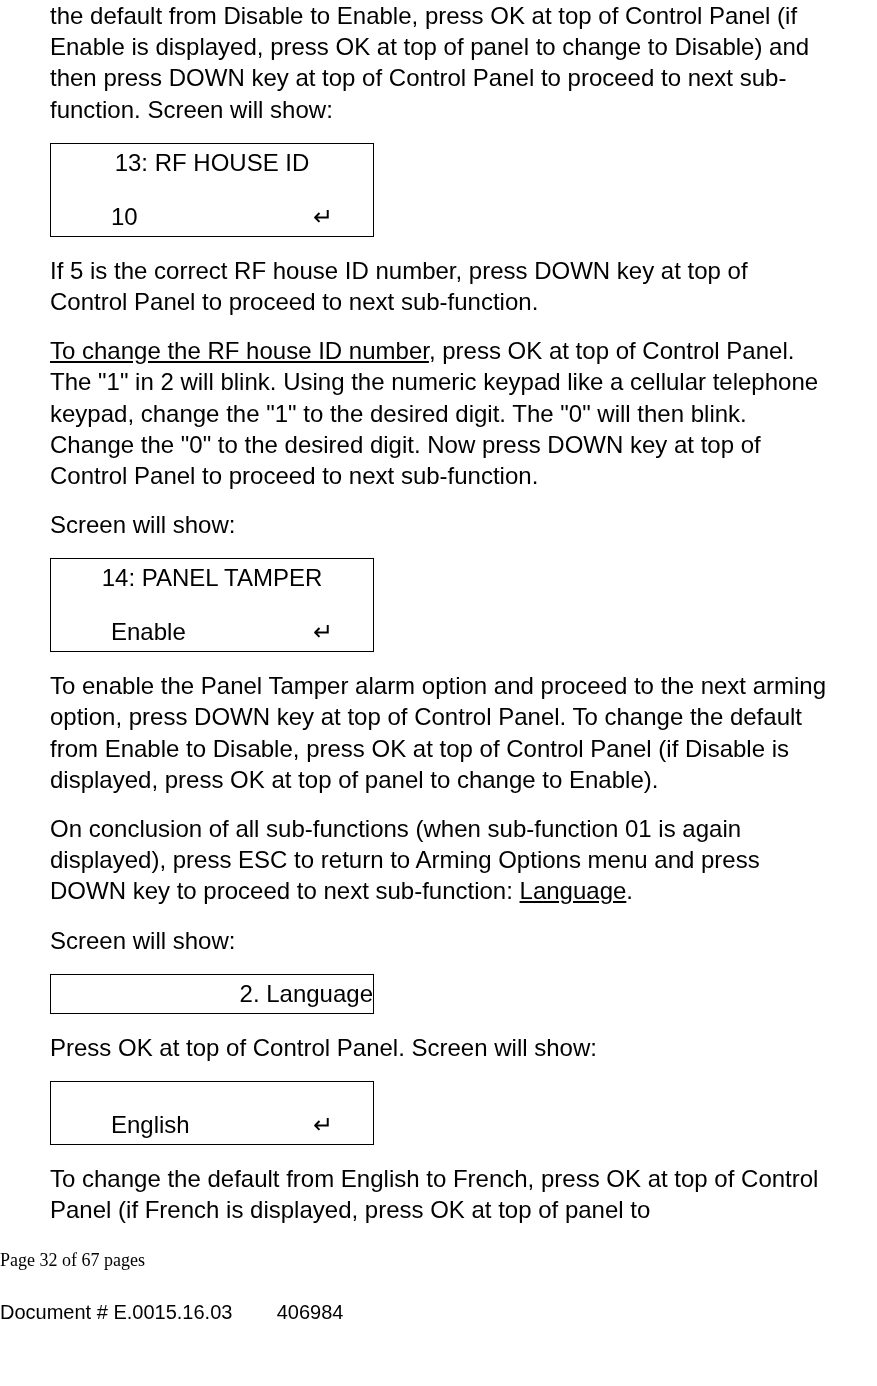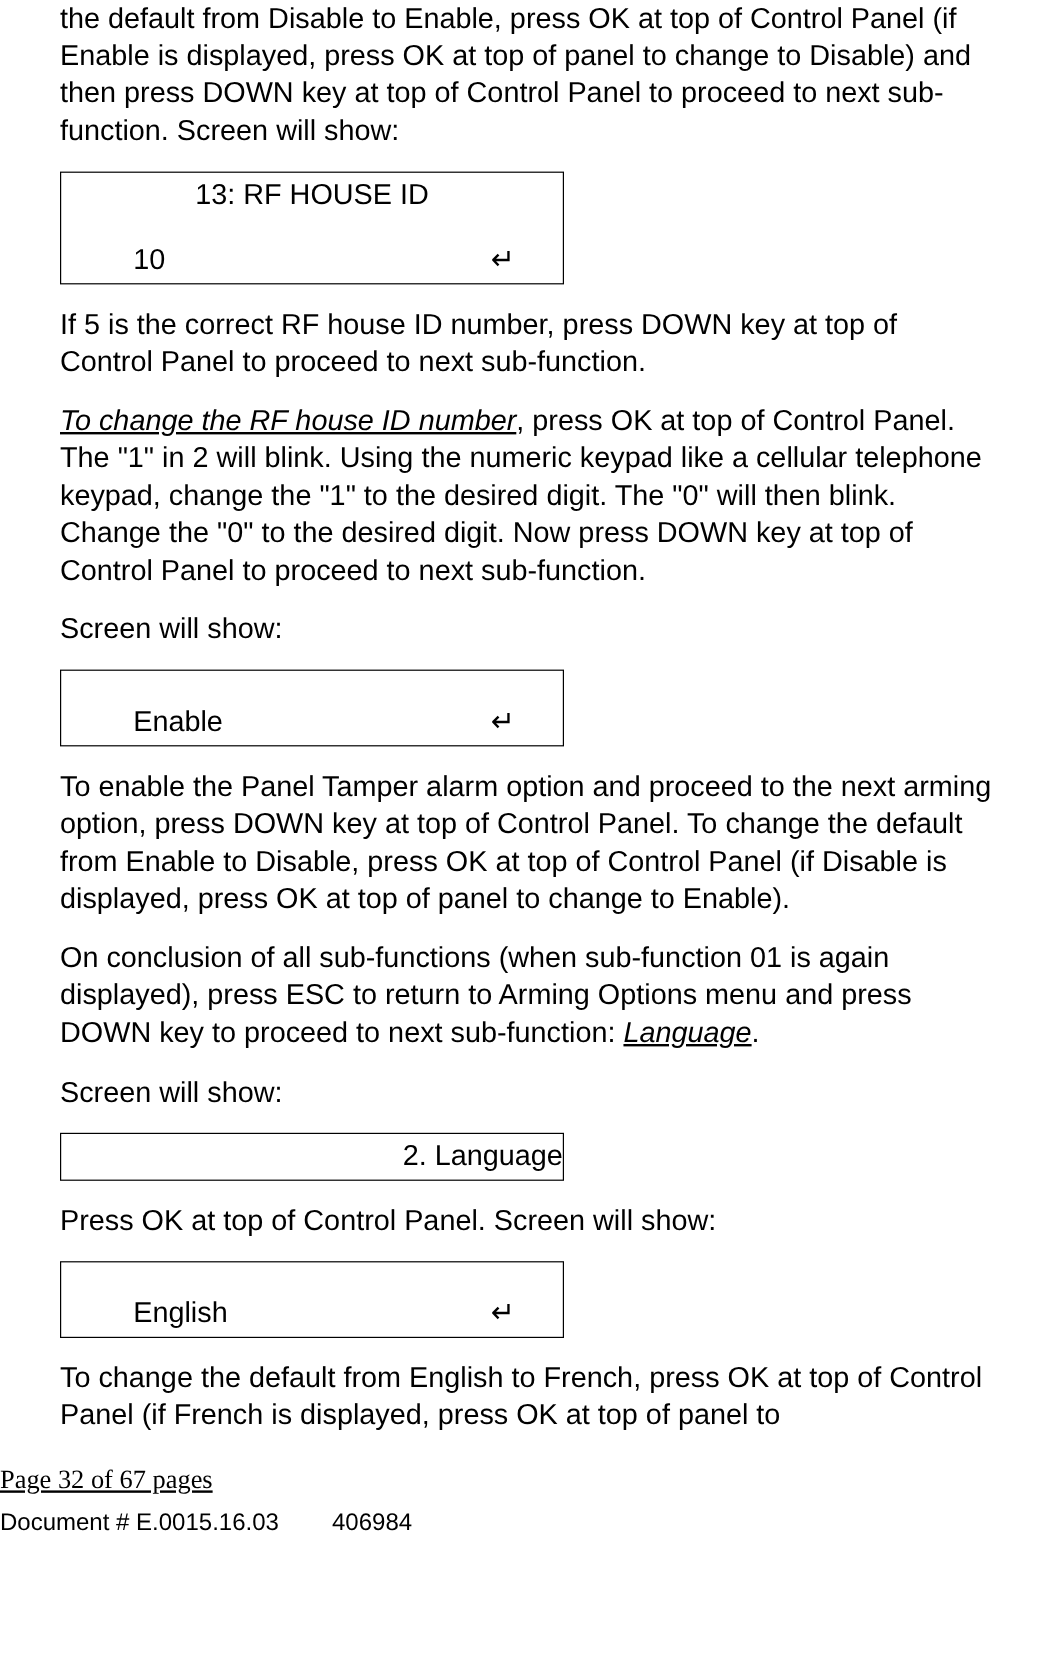--- a/index.html
+++ b/index.html
@@ -13,55 +13,53 @@
       line-height: 1.3;
       padding: 0 50px 20px 50px;
       width: 877px;
       color: #000;
     }
     .paragraph {
       margin-bottom: 18px;
     }
     .lcd-box {
       border: 1px solid #000;
-      width: 420px;
+      width: 324px;
       padding: 4px 0;
       margin-bottom: 18px;
       font-size: 24px;
       line-height: 1.25;
     }
     .lcd-line1 {
       text-align: center;
       padding: 0 20px;
     }
     .lcd-line2 {
       display: flex;
       padding: 0 40px 0 60px;
       justify-content: space-between;
       margin-top: 24px;
     }
     .lcd-line2-centered {
       text-align: right;
     }
     .underline {
       text-decoration: underline;
-      font-style: italic;
     }
     .footer-page {
       font-family: "Times New Roman", Times, serif;
-      font-size: 22px;
+      font-size: 18px;
       margin-left: -50px;
       margin-top: 24px;
-      text-decoration: underline;
     }
     .footer-doc {
       font-family: Arial, Helvetica, sans-serif;
       font-size: 20px;
       margin-left: -50px;
-      margin-top: 8px;
+      margin-top: 26px;
       display: flex;
       width: 830px;
     }
     .footer-doc-left {
       flex: 1;
     }
     .footer-doc-center {
       flex: 1;
       text-align: left;
     }
@@ -87,20 +85,21 @@
 
 <div class="paragraph">If 5 is the correct RF house ID number, press DOWN key at top of Control Panel to proceed to next sub-function.</div>
 
 <div class="paragraph">
   <span class="underline">To change the RF house ID number</span><span>, press OK at top of Control Panel. The "1" in 2 will blink. Using the numeric keypad like a cellular telephone keypad, change the "1" to the desired digit. The "0" will then blink. Change the "0" to the desired digit. Now press DOWN key at top of Control Panel to proceed to next sub-function.</span>
 </div>
 
 <div class="paragraph">Screen will show:</div>
 
 <div class="lcd-box">
+  <div class="lcd-line1">14: PANEL TAMPER</div>
   <div class="lcd-line2">
     <span>Enable</span>
     <span class="return-symbol">↵</span>
   </div>
 </div>
 
 <div class="paragraph">To enable the Panel Tamper alarm option and proceed to the next arming option, press DOWN key at top of Control Panel. To change the default from Enable to Disable, press OK at top of Control Panel (if Disable is displayed, press OK at top of panel to change to Enable).</div>
 
 <div class="paragraph">
   <span>On conclusion of all sub-functions (when sub-function 01 is again displayed), press ESC to return to Arming Options menu and press DOWN key to proceed to next sub-function: </span><span class="underline">Language</span><span>.</span>

